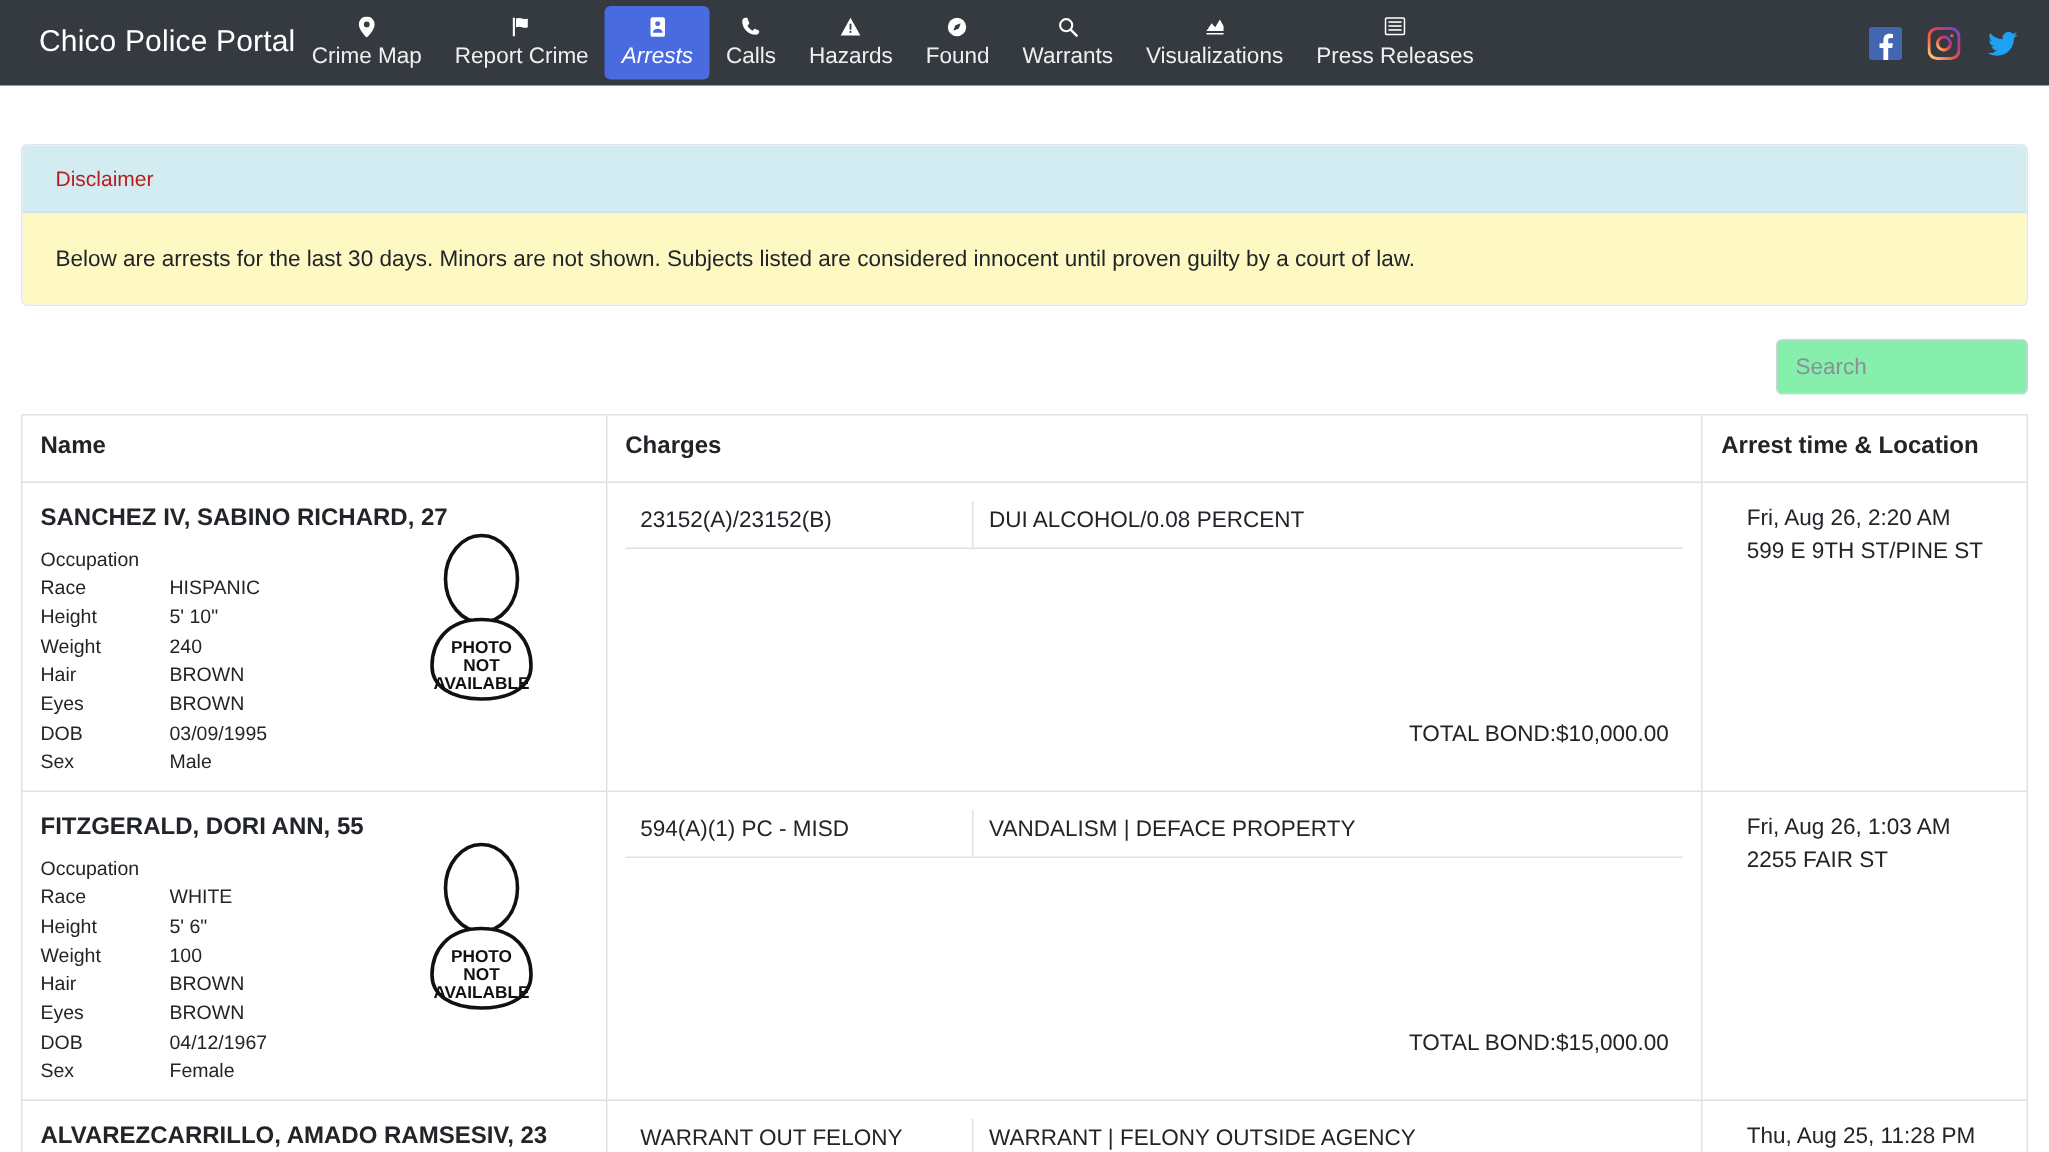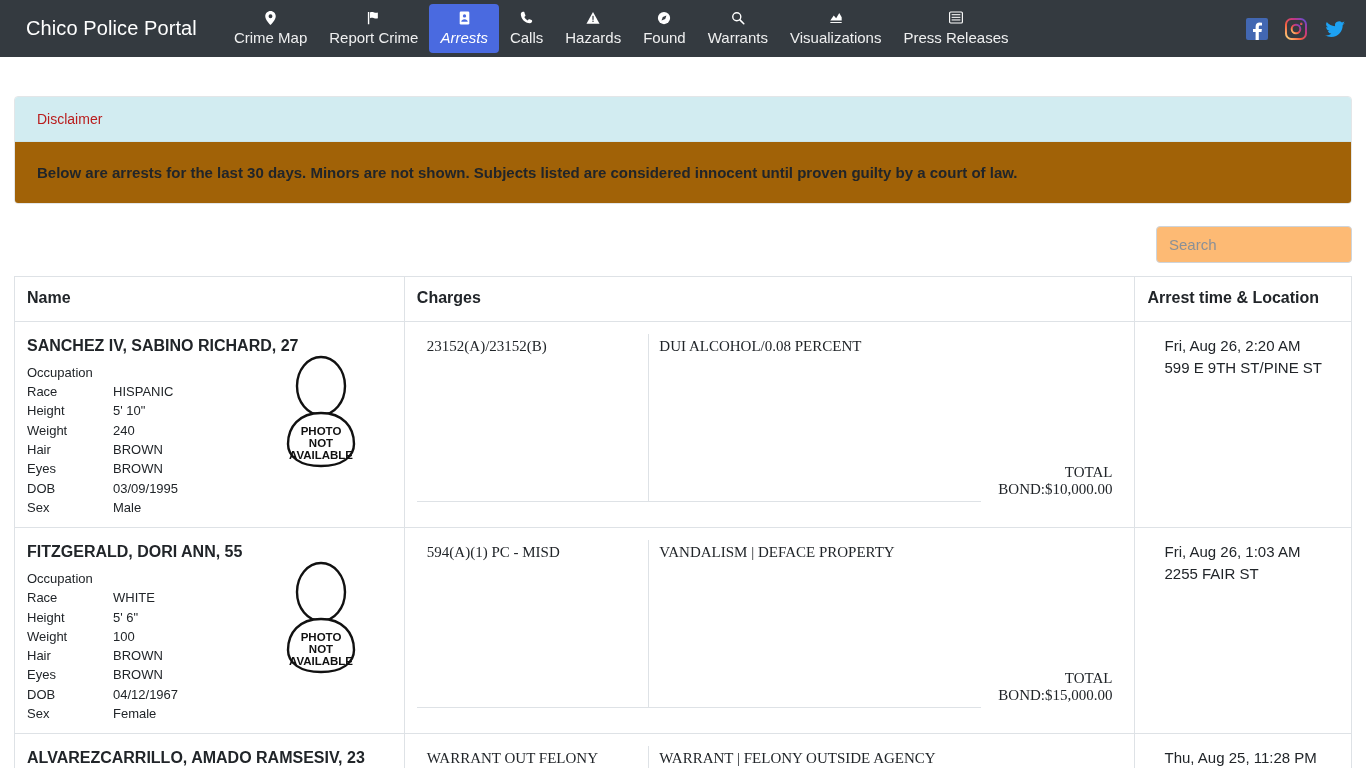--- a/index.html
+++ b/index.html
@@ -18,21 +18,20 @@
     display: flex;
     align-items: center;
     padding: 0 18px 0 26px;
     position: relative;
   }
   .brand {
     color: #ffffff;
     font-size: 20px;
     font-weight: 400;
     letter-spacing: .1px;
-    margin-right: 26px;
     white-space: nowrap;
   }
   .nav-links { display: flex; align-items: center; gap: 0px; }
   .nav-item {
     color: rgba(255,255,255,.92);
     font-size: 15px;
     padding: 7px 11px;
     border-radius: 4px;
     display: flex;
     align-items: center;
@@ -66,43 +65,42 @@
     overflow: hidden;
   }
   .card-head {
     background: #d2ecf1;
     color: #b91c1c;
     font-size: 14px;
     padding: 14px 22px;
     border-bottom: 1px solid #cbe4e9;
   }
   .card-body {
-    background: #a16207;
+    background: #fef9c3;
     padding: 22px;
     font-size: 15px;
     color: #212529;
-    font-weight: bold;
   }
 
   .search-row {
     display: flex;
     justify-content: flex-end;
     margin-top: 22px;
   }
   .search-input {
-    width: 196px;
+    width: 168px;
     height: 37px;
     padding: 6px 12px;
     font-size: 15px;
     font-family: "Liberation Sans", sans-serif;
     color: #495057;
     border: 1px solid #ced4da;
     border-radius: 4px;
     outline: none;
-    background: #fdba74;
+    background: #86efac;
   }
   .search-input::placeholder { color: #8a9097; }
 
   
   table.arrests {
     width: 100%;
     border-collapse: collapse;
     margin-top: 13px;
     table-layout: fixed;
   }
@@ -140,21 +138,21 @@
 
   .photo-ph {
     position: absolute;
     left: 266px;
     top: 31px;
     width: 80px;
     height: 118px;
   }
 
   
-  .charges-cell { padding: 12px 12px 10px 12px; min-height: 190px; display: flex; flex-direction: row; font-family: Liberation Serif, serif; }
+  .charges-cell { padding: 12px 12px 10px 12px; min-height: 190px; display: flex; flex-direction: column; }
   table.charges {
     width: 100%;
     border-collapse: collapse;
     table-layout: fixed;
   }
   table.charges td {
     font-size: 15px;
     color: #212529;
     padding: 4px 10px 10px 10px;
     border-bottom: 1px solid #dee2e6;

